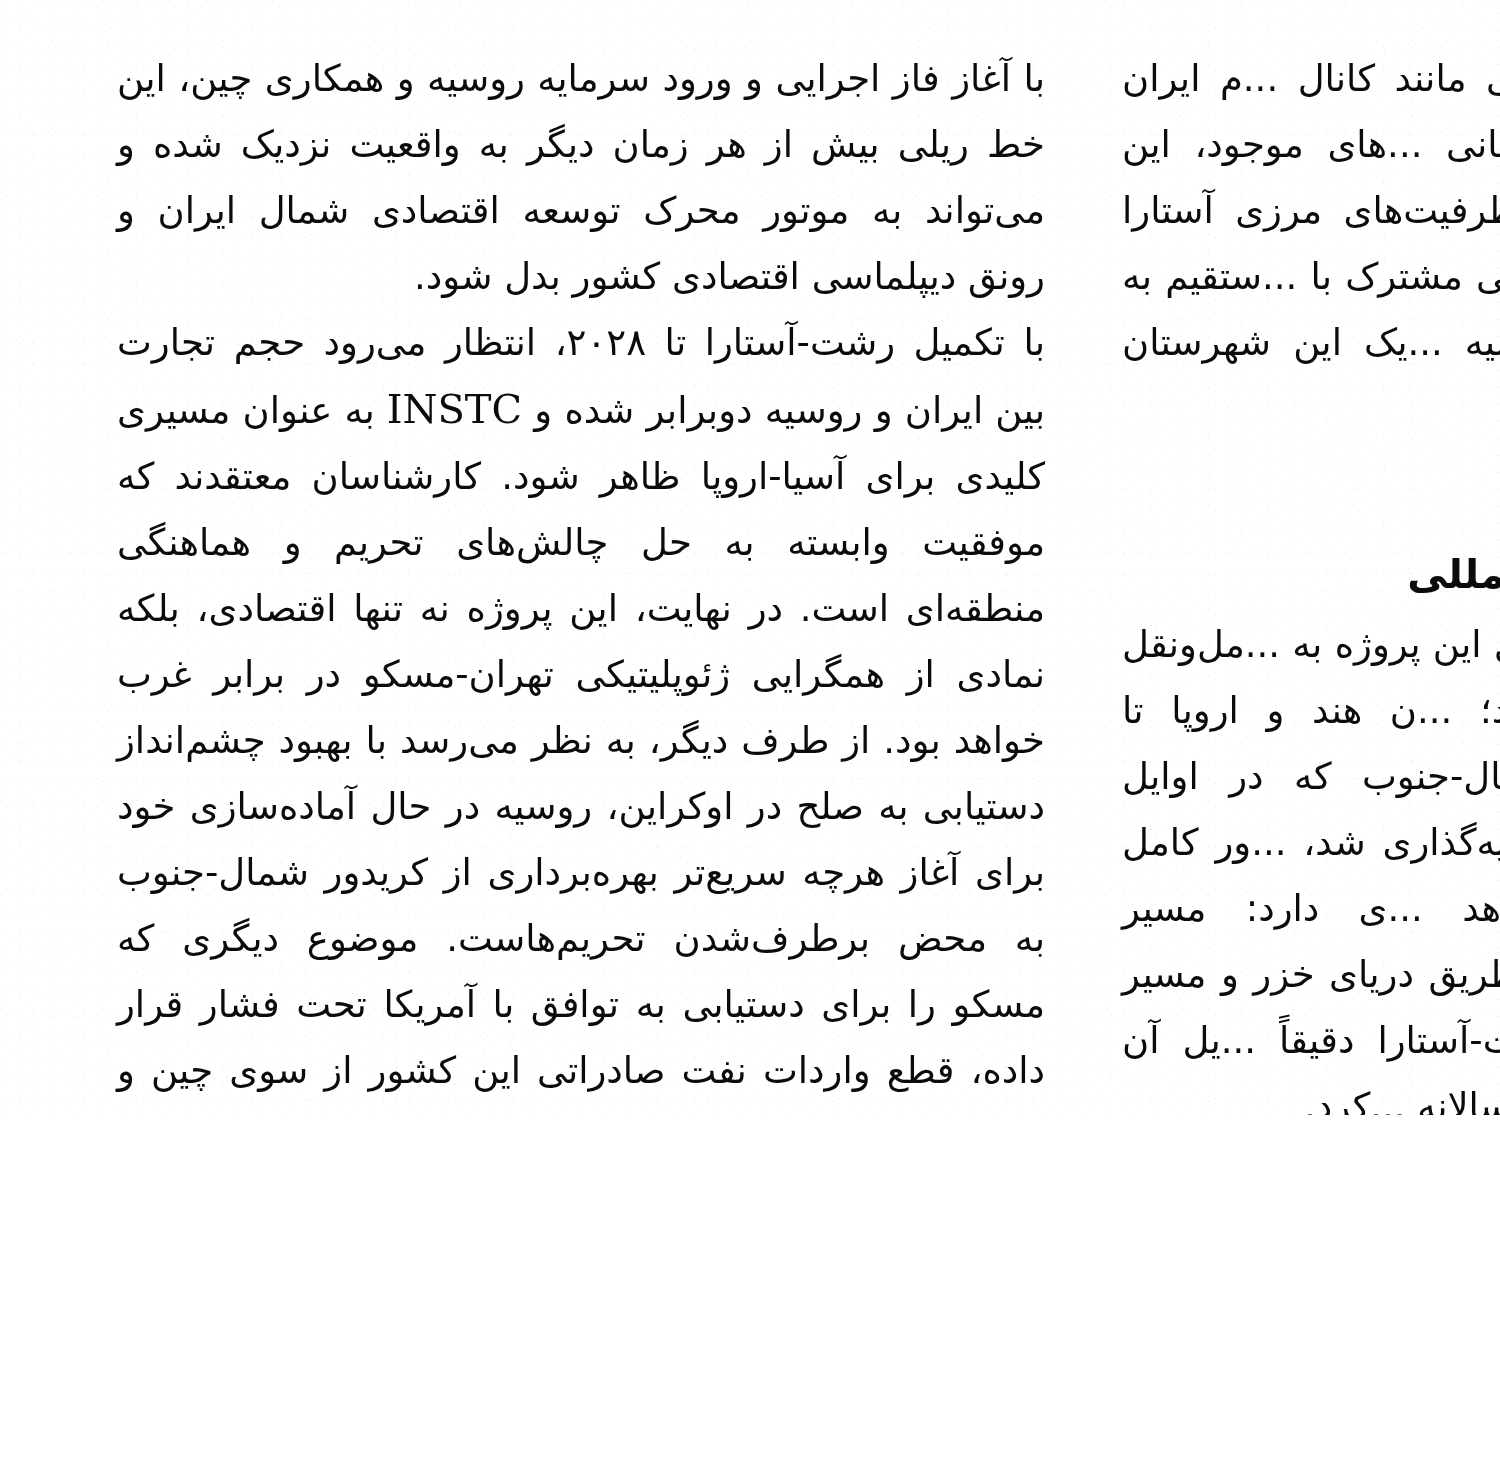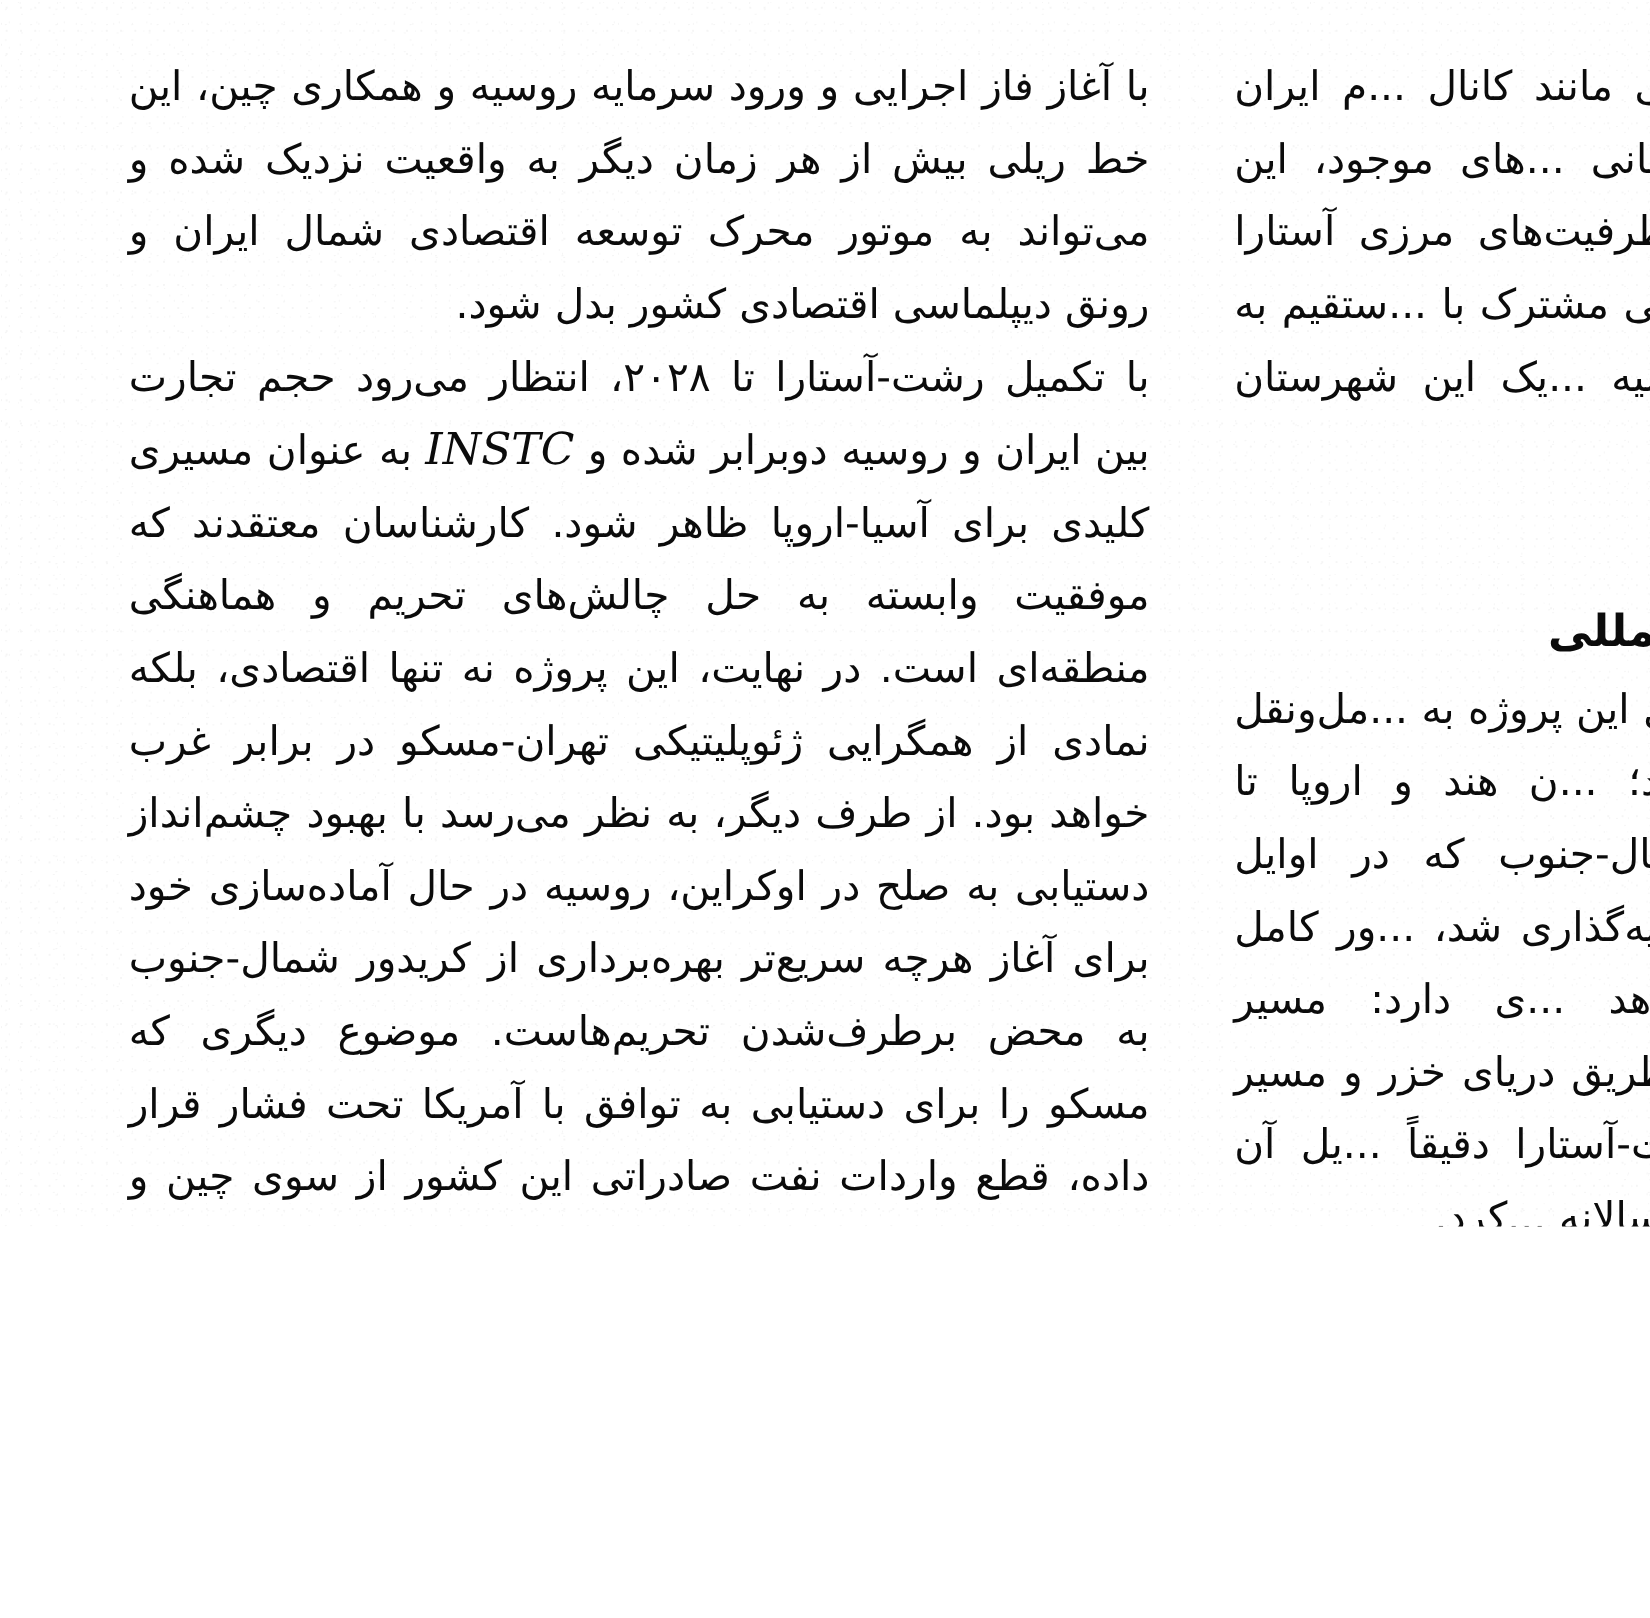--- a/index.html
+++ b/index.html
@@ -90,21 +90,20 @@
     margin: 0 0 10px 0;
     letter-spacing: -0.5px;
   }
 
   .latin {
     font-family: "DejaVu Serif", serif;
     font-size: 40px;
     letter-spacing: 0px;
     direction: ltr;
     unicode-bidi: embed;
-    font-style: italic;
   }
 
   
   .column { -webkit-font-smoothing: none; }
 </style>
 </head>
 <body>
 
 <div id="page">
 

